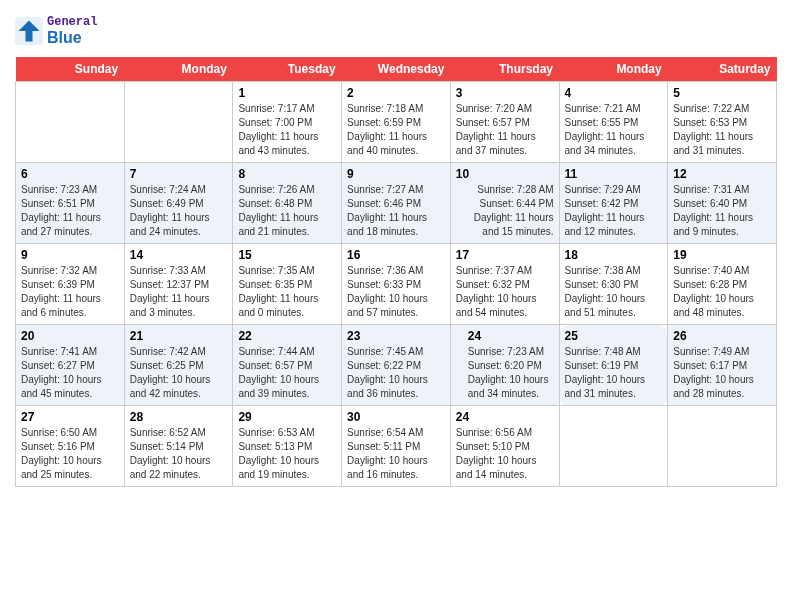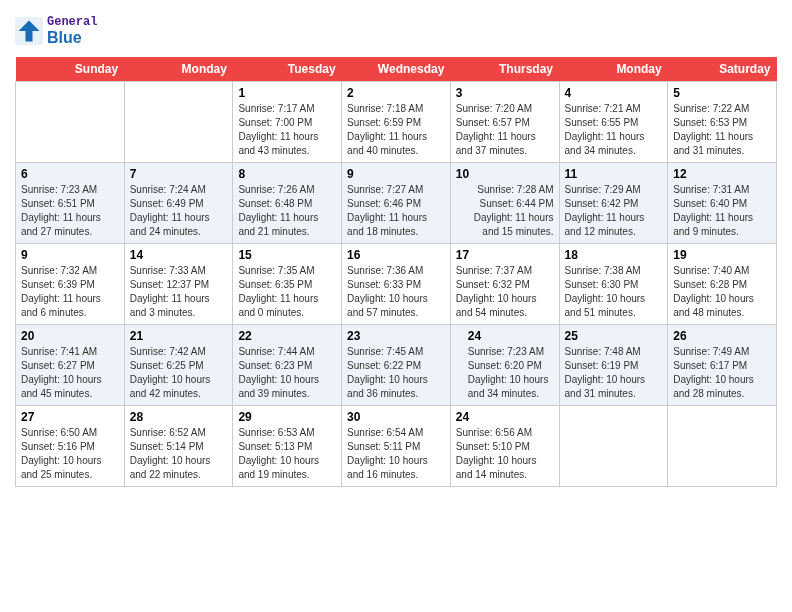--- a/index.html
+++ b/index.html
@@ -246,36 +246,36 @@
         </td>
         <td style="background-color: rgb(238, 243, 249);">
           <div class="day-num">21</div>
           <div class="day-info" style="white-space: pre-line;">Sunrise: 7:42 AM
 Sunset: 6:25 PM
 Daylight: 10 hours and 42 minutes.</div>
         </td>
         <td style="background-color: rgb(238, 243, 249);">
           <div class="day-num">22</div>
           <div class="day-info" style="white-space: pre-line;">Sunrise: 7:44 AM
-Sunset: 6:23 PM
+Sunset: 6:57 PM
 Daylight: 10 hours and 39 minutes.</div>
         </td>
         <td style="background-color: rgb(238, 243, 249);">
           <div class="day-num">23</div>
           <div class="day-info" style="white-space: pre-line;">Sunrise: 7:45 AM
 Sunset: 6:22 PM
 Daylight: 10 hours and 36 minutes.</div>
         </td>
         <td style="background-color: rgb(238, 243, 249); padding-left: 17px;">
           <div class="day-num">24</div>
           <div class="day-info" style="white-space: pre-line;">Sunrise: 7:23 AM
 Sunset: 6:20 PM
 Daylight: 10 hours and 34 minutes.</div>
         </td>
-        <td style="background-color: rgb(238, 243, 249);">
+        <td style="background-color: rgb(238, 243, 249); border-radius: 10px;">
           <div class="day-num">25</div>
           <div class="day-info" style="white-space: pre-line;">Sunrise: 7:48 AM
 Sunset: 6:19 PM
 Daylight: 10 hours and 31 minutes.</div>
         </td>
         <td style="background-color: rgb(238, 243, 249);">
           <div class="day-num">26</div>
           <div class="day-info" style="white-space: pre-line;">Sunrise: 7:49 AM
 Sunset: 6:17 PM
 Daylight: 10 hours and 28 minutes.</div>

